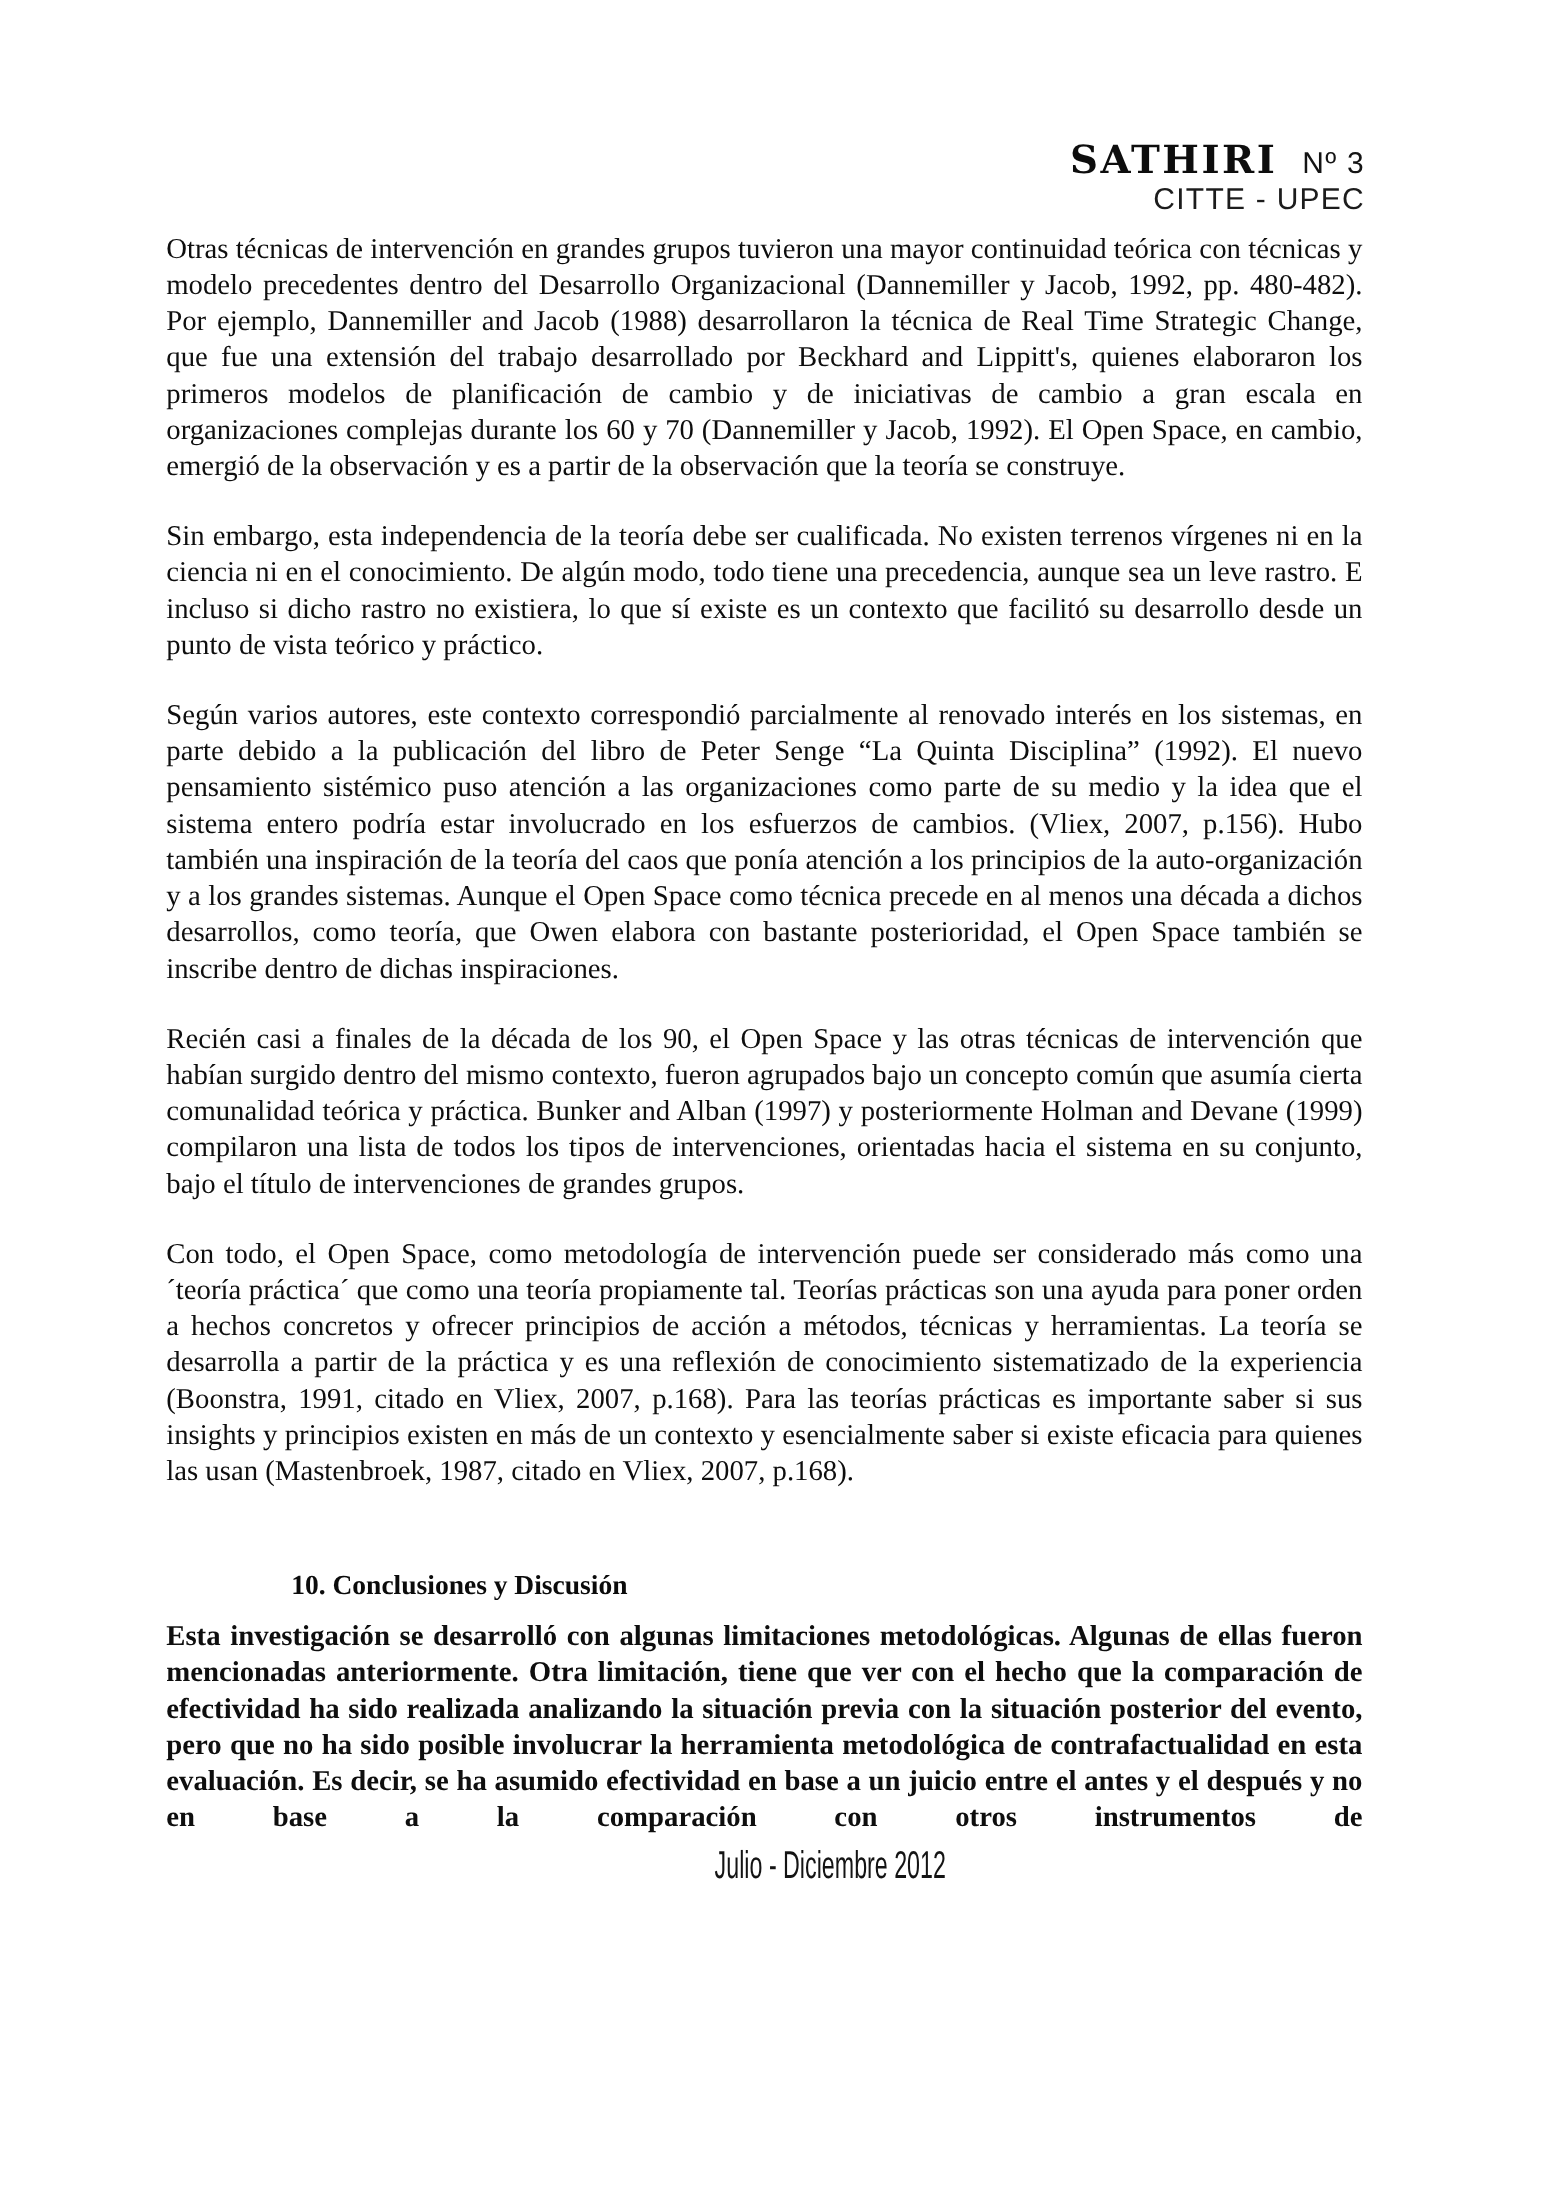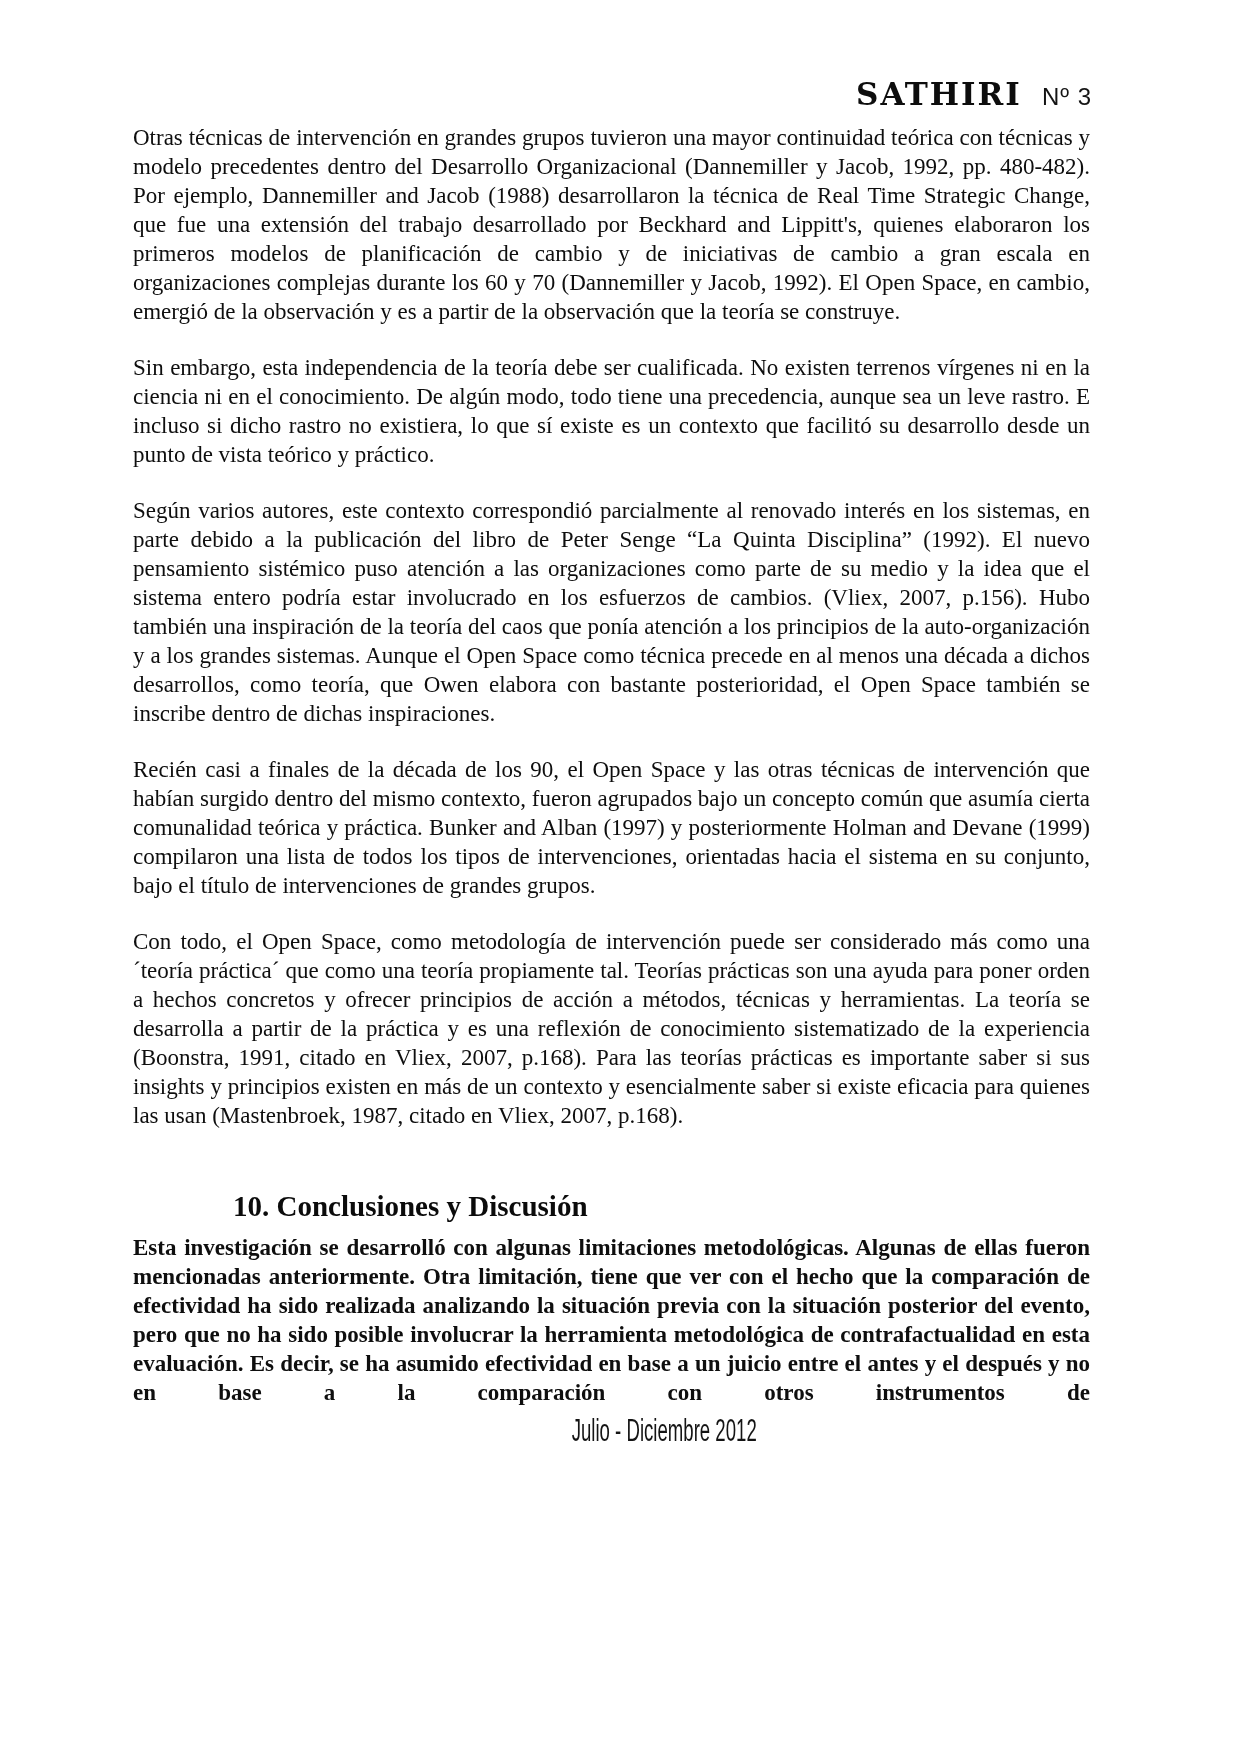--- a/index.html
+++ b/index.html
@@ -17,20 +17,21 @@
     padding-top: 78px;
     color: #111111;
   }
   .page-header {
     width: 1092px; 
     text-align: right;
     line-height: 1.05;
   }
   .masthead-line {
     white-space: nowrap;
+    margin-top: 34px;
   }
   .journal-title {
     font-family: "DejaVu Serif", serif;
     font-weight: bold;
     font-size: 31px;
     letter-spacing: 2px;
     color: #0d0d0d;
   }
   .issue-number {
     font-family: "Liberation Sans", sans-serif;
@@ -59,21 +60,21 @@
     margin: 12px 0 27px 0;
   }
   .content p.justify-last {
     text-align-last: justify;
     margin-bottom: 2px;
     font-weight: bold;
   }
   .section-heading {
     font-family: "Liberation Serif", serif;
     font-weight: bold;
-    font-size: 29px;
+    font-size: 22px;
     padding-left: 100px;
     margin-top: 62px;
     text-align: left;
     color: #0b0b0b;
   }
   .page-footer {
     width: 1240px;
     text-align: center;
     margin-top: 6px;
     padding-left: 44px;
@@ -91,20 +92,21 @@
 </head>
 <body>
 
 <div class="page">
 
   <div class="page-header">
     <div class="masthead-line">
       <span class="journal-title">SATHIRI</span>
       <span class="issue-number">Nº 3</span>
     </div>
+    <div class="header-subtitle">CITTE - UPEC</div>
   </div>
 
   <div class="content">
     <p>Otras técnicas de intervención en grandes grupos tuvieron una mayor continuidad teórica con técnicas y modelo precedentes dentro del Desarrollo Organizacional (Dannemiller y Jacob, 1992, pp. 480-482). Por ejemplo, Dannemiller and Jacob (1988) desarrollaron la técnica de Real Time Strategic Change, que fue una extensión del trabajo desarrollado por Beckhard and Lippitt's, quienes elaboraron los primeros modelos de planificación de cambio y de iniciativas de cambio a gran escala en organizaciones complejas durante los 60 y 70 (Dannemiller y Jacob, 1992). El Open Space, en cambio, emergió de la observación y es a partir de la observación que la teoría se construye.</p>
     <p>Sin embargo, esta independencia de la teoría debe ser cualificada. No existen terrenos vírgenes ni en la ciencia ni en el conocimiento. De algún modo, todo tiene una precedencia, aunque sea un leve rastro. E incluso si dicho rastro no existiera, lo que sí existe es un contexto que facilitó su desarrollo desde un punto de vista teórico y práctico.</p>
     <p>Según varios autores, este contexto correspondió parcialmente al renovado interés en los sistemas, en parte debido a la publicación del libro de Peter Senge “La Quinta Disciplina” (1992). El nuevo pensamiento sistémico puso atención a las organizaciones como parte de su medio y la idea que el sistema entero podría estar involucrado en los esfuerzos de cambios. (Vliex, 2007, p.156). Hubo también una inspiración de la teoría del caos que ponía atención a los principios de la auto-organización y a los grandes sistemas. Aunque el Open Space como técnica precede en al menos una década a dichos desarrollos, como teoría, que Owen elabora con bastante posterioridad, el Open Space también se inscribe dentro de dichas inspiraciones.</p>
     <p>Recién casi a finales de la década de los 90, el Open Space y las otras técnicas de intervención que habían surgido dentro del mismo contexto, fueron agrupados bajo un concepto común que asumía cierta comunalidad teórica y práctica. Bunker and Alban (1997) y posteriormente Holman and Devane (1999) compilaron una lista de todos los tipos de intervenciones, orientadas hacia el sistema en su conjunto, bajo el título de intervenciones de grandes grupos.</p>
     <p>Con todo, el Open Space, como metodología de intervención puede ser considerado más como una ´teoría práctica´ que como una teoría propiamente tal. Teorías prácticas son una ayuda para poner orden a hechos concretos y ofrecer principios de acción a métodos, técnicas y herramientas. La teoría se desarrolla a partir de la práctica y es una reflexión de conocimiento sistematizado de la experiencia (Boonstra, 1991, citado en Vliex, 2007, p.168). Para las teorías prácticas es importante saber si sus insights y principios existen en más de un contexto y esencialmente saber si existe eficacia para quienes las usan (Mastenbroek, 1987, citado en Vliex, 2007, p.168).</p>
 
     <div class="section-heading">10. Conclusiones y Discusión</div>

